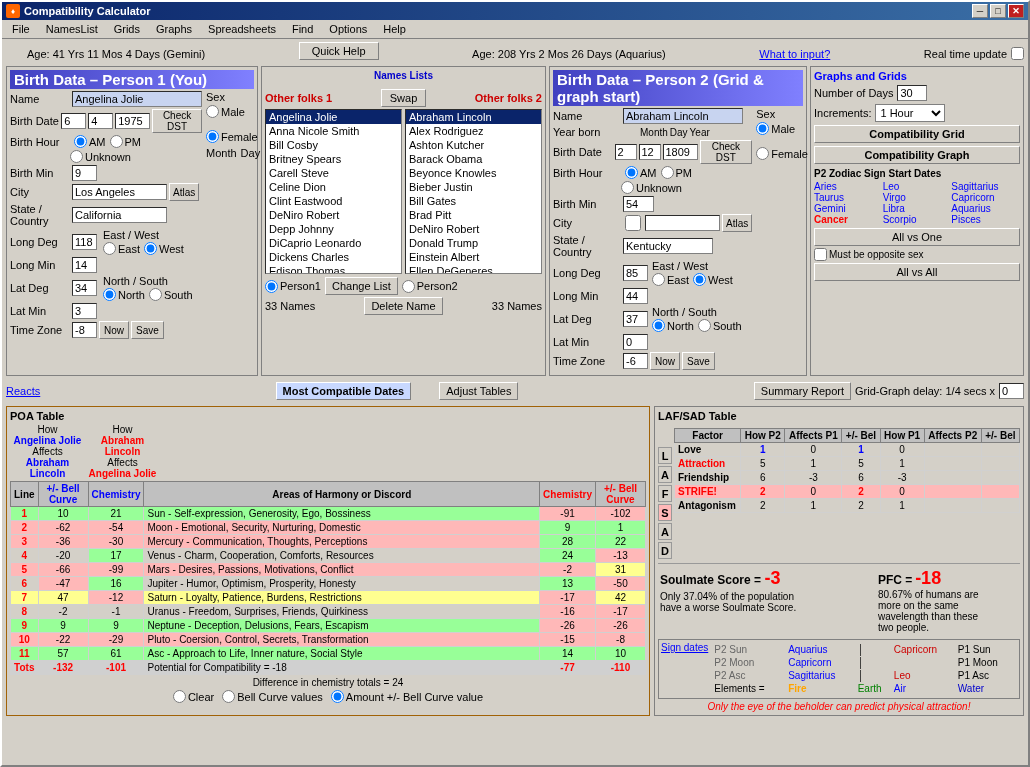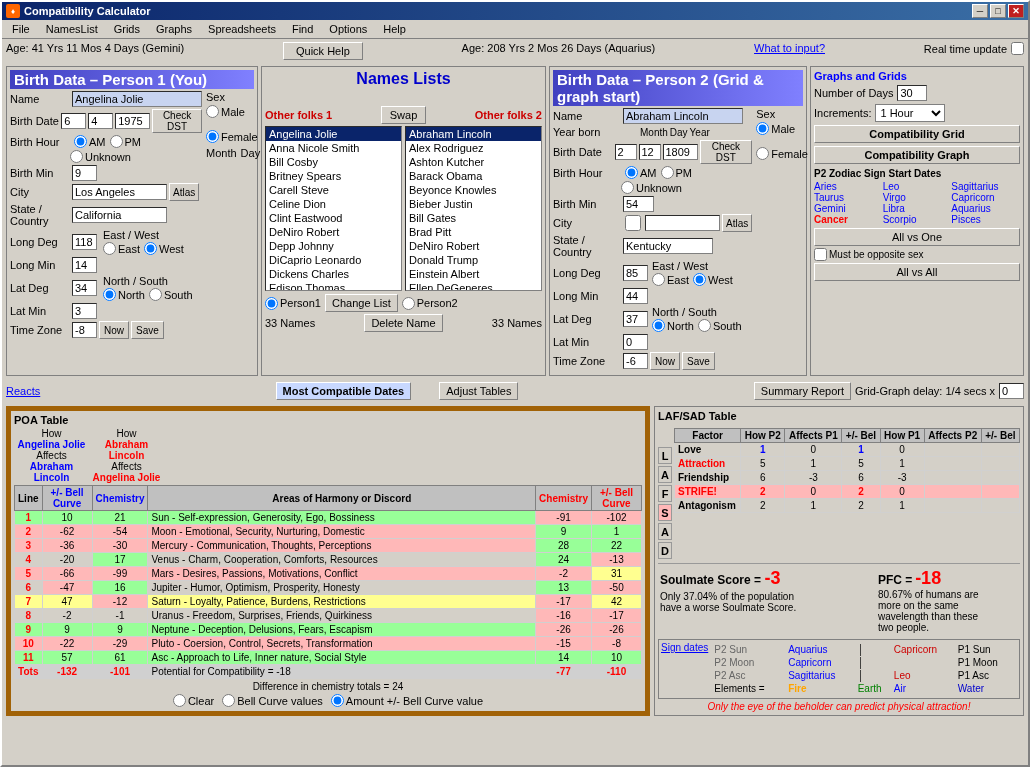--- a/index.html
+++ b/index.html
@@ -72,21 +72,21 @@
     <span class="menu-item">Grids</span>
     <span class="menu-item">Graphs</span>
     <span class="menu-item">Spreadsheets</span>
     <span class="menu-item">Find</span>
     <span class="menu-item">Options</span>
     <span class="menu-item">Help</span>
   </div>
 
   <div class="content" style="padding:3px 4px;">
 
-    <div style="display:flex; align-items:flex-start; gap:8px; margin-bottom:2px;">
+    <div style="display:flex; align-items:flex-end; gap:8px; margin-bottom:2px;margin-left:21px;">
       <span style="font-size:11px;">Age: 41 Yrs 11 Mos 4 Days (Gemini)</span>
       <div style="flex:1;"></div>
       <button class="btn" style="padding:2px 12px;">Quick Help</button>
       <div style="flex:1;"></div>
       <span style="font-size:11px;">Age: 208 Yrs 2 Mos 26 Days (Aquarius)</span>
       <div style="flex:1;"></div>
       <span class="link-text">What to input?</span>
       <div style="flex:1;"></div>
       <div class="real-time-update">
         <span>Real time update</span>
@@ -211,21 +211,21 @@
                 <span>Month</span>
                 <span>Day</span>
                 <span>Year</span>
               </div>
             </div>
           </div>
         </div>
       </div>
 
       <div style="border:1px solid #808080; padding:3px; background:#d4d0c8; width:285px; flex-shrink:0;">
-        <div style="text-align:center; color:#0000cc; font-weight:bold; font-size:16px; margin-bottom:18px;">Names Lists</div>
+        <div style="text-align:center; color:#0000cc; font-weight:bold; font-size:10px; margin-bottom:8px;">Names Lists</div>
         <div style="display:flex; justify-content:space-between; align-items:center; margin-bottom:2px;">
           <span style="color:#cc0000; font-weight:bold; font-size:11px;">Other folks 1</span>
           <button class="btn swap-btn">Swap</button>
           <span style="color:#cc0000; font-weight:bold; font-size:11px;">Other folks 2</span>
         </div>
         <div style="display:flex; gap:3px; height:165px;">
           <div style="flex:1; border:1px inset #808080; background:white; overflow-y:auto;">
             <div class="list-item selected">Angelina Jolie</div>
             <div class="list-item">Anna Nicole Smith</div>
             <div class="list-item">Bill Cosby</div>
@@ -444,21 +444,21 @@
       <div style="width:20px;"></div>
       <button class="btn">Adjust Tables</button>
       <div style="flex:1;"></div>
       <button class="btn">Summary Report</button>
       <span style="font-size:11px;">Grid-Graph delay: 1/4 secs x</span>
       <input class="field-input" style="width: 25px;" type="text" value="0">
     </div>
 
     <div style="display:flex; gap:4px;">
 
-      <div style="flex:1; border:5px solid #a16207; padding:3px; background:#d4d0c8;">
+      <div style="flex:1; border:1px solid #a16207; padding:3px; background:#d4d0c8;">
         <div style="font-weight:bold; font-size:11px; margin-bottom:2px;">POA Table</div>
         <div style="display:flex; font-size:10px; margin-bottom:2px;">
           <div style="width:75px; text-align:center;">
             <div>How</div>
             <div style="color:blue; font-weight:bold;">Angelina Jolie</div>
             <div>Affects</div>
             <div style="color:blue; font-weight:bold;">Abraham Lincoln</div>
           </div>
           <div style="width:75px; text-align:center;">
             <div>How</div>

